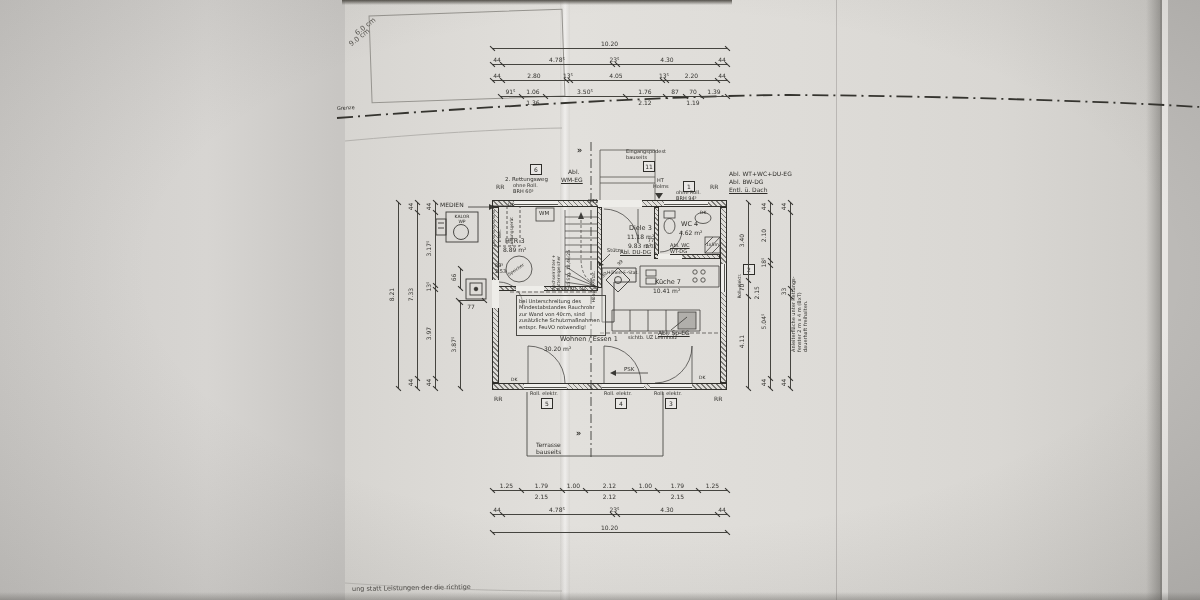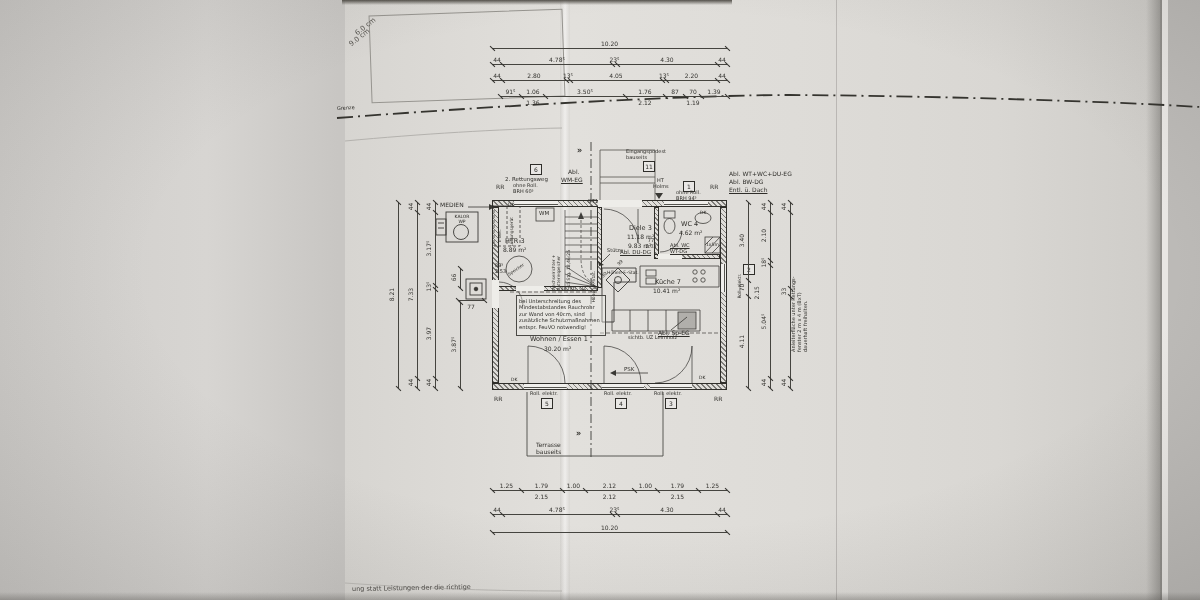--- a/index.html
+++ b/index.html
@@ -207,21 +207,21 @@
       <div class="lbl" style="left: 618px; top: 262px; font-size: 4.5px; transform: rotate(-40deg);">99</div>
       <div class="lbl" style="left: 602px; top: 274px; font-size: 4.5px; transform: rotate(-40deg);">30</div>
       <div class="lbl" style="left: 561px; top: 286px; font-size: 5px;">sichtb. UZ</div>
       <div class="lbl" style="left: 495px; top: 263px; font-size: 5px; line-height: 5.5px;">89⁵
 2.53</div>
       <div class="lbl" style="left: 519px; top: 298px; font-size: 5.2px; line-height: 6.4px;">bei Unterschreitung des
 Mindestabstandes Rauchrohr
 zur Wand von 40cm, sind
 zusätzliche Schutzmaßnahmen
 entspr. FeuVO notwendig!</div>
-      <div class="lbl" style="left: 530px; top: 336px; font-size: 6.5px;">Wohnen / Essen 1</div>
+      <div class="lbl" style="left: 560px; top: 336px; font-size: 6.5px;">Wohnen / Essen 1</div>
       <div class="lbl" style="left: 544px; top: 346px; font-size: 6px;">30.20 m²</div>
       <div class="lbl" style="left: 628px; top: 335px; font-size: 5px;">sichtb. UZ Leimholz</div>
       <div class="lbl" style="left: 658px; top: 330px; font-size: 6px; text-decoration: underline;">Abl. Sp-EG</div>
       <div class="lbl" style="left: 607px; top: 248px; font-size: 5px;">Stütze</div>
       <div class="lbl" style="left: 620px; top: 249px; font-size: 5.5px; text-decoration: underline;">Abl. DU-DG</div>
       <div class="lbl" style="left: 624px; top: 366px; font-size: 5.5px;">PSK</div>
       <div class="lbl" style="left: 530px; top: 391px; font-size: 5px;">Roll. elektr.</div>
       <div class="lbl" style="left: 604px; top: 391px; font-size: 5px;">Roll. elektr.</div>
       <div class="lbl" style="left: 654px; top: 391px; font-size: 5px;">Roll. elektr.</div>
       <div class="lbl" style="left: 508px; top: 202px; font-size: 4.5px;">DK</div>

